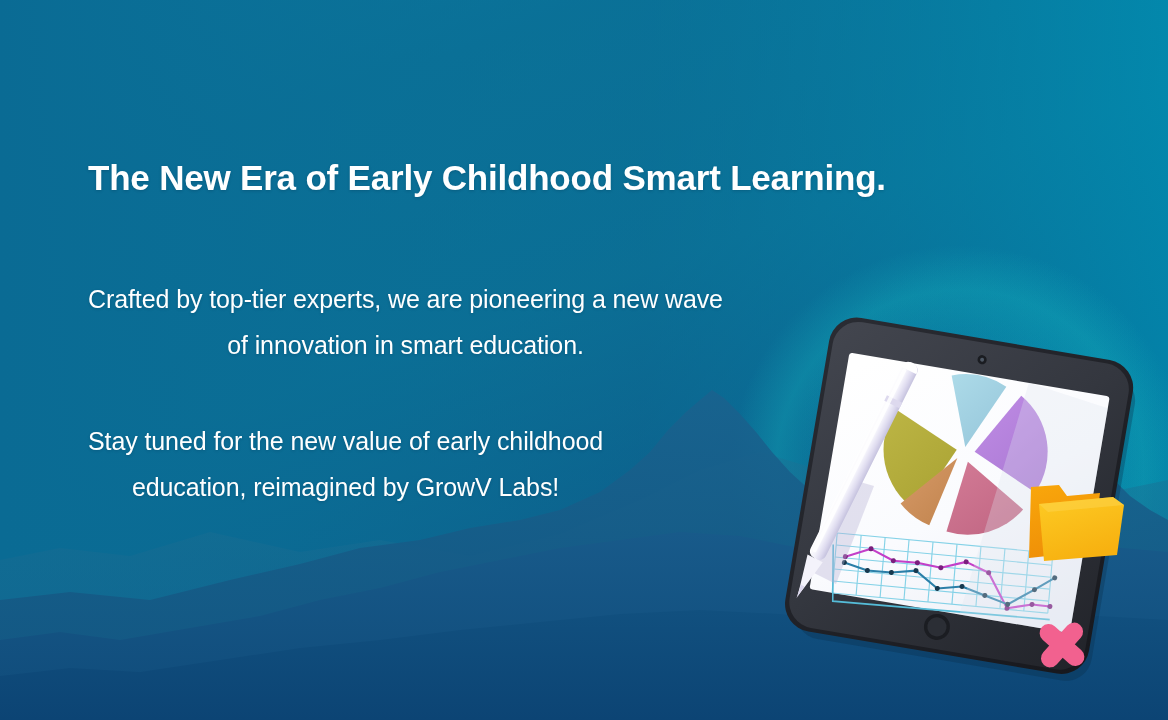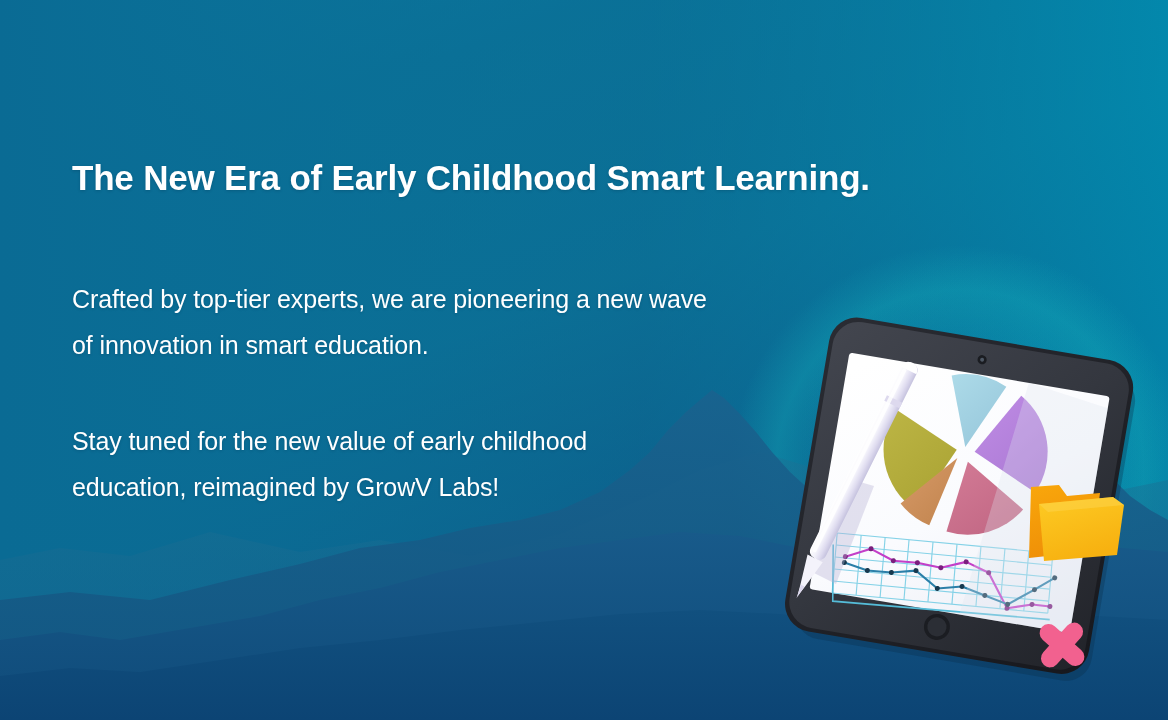--- a/index.html
+++ b/index.html
@@ -18,24 +18,25 @@
     background: #0a6b94;
   }
   #bg-layer, #mountains-layer, #art-layer {
     position: absolute;
     inset: 0;
     width: 1168px;
     height: 720px;
   }
   #copy-layer {
     position: absolute;
-    left: 0;
+    left: 16px;
     top: 0;
     width: 928px;
     height: 720px;
+    text-align: center;
   }
   .headline {
     position: absolute;
     left: 72px;
     top: 158px;
     margin: 0;
     color: #ffffff;
     font-size: 35px;
     font-weight: bold;
     letter-spacing: -0.2px;

